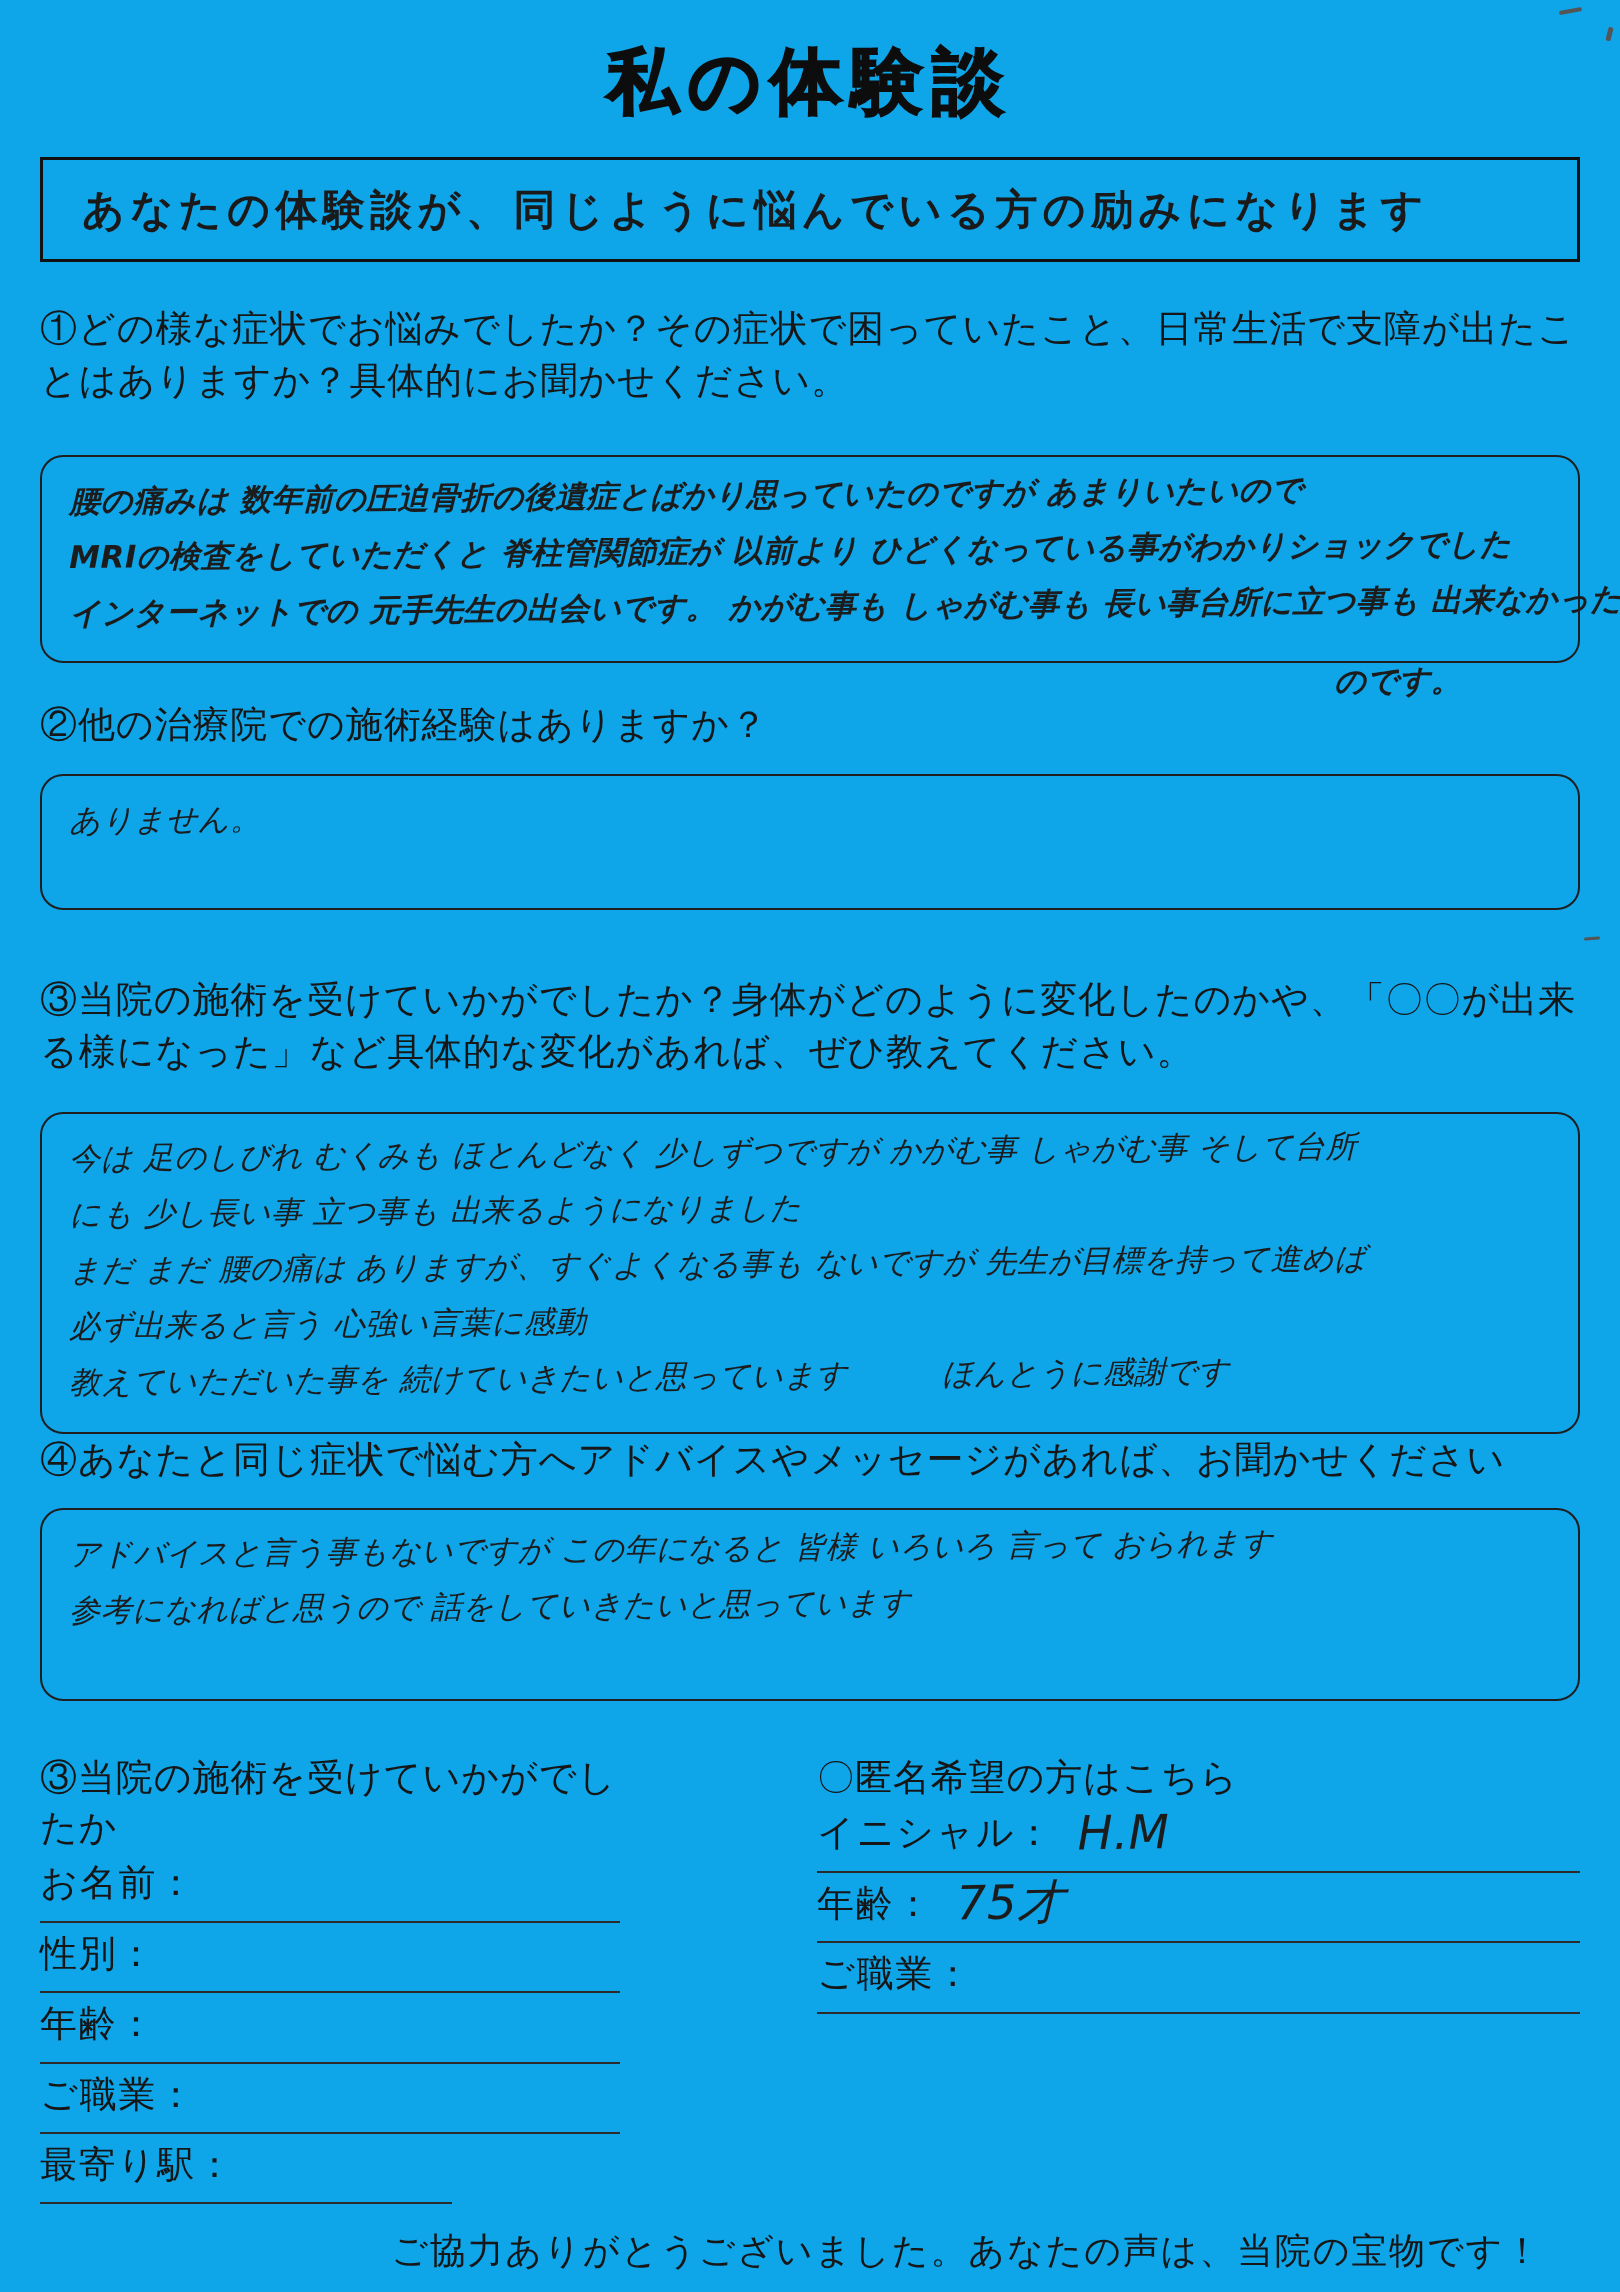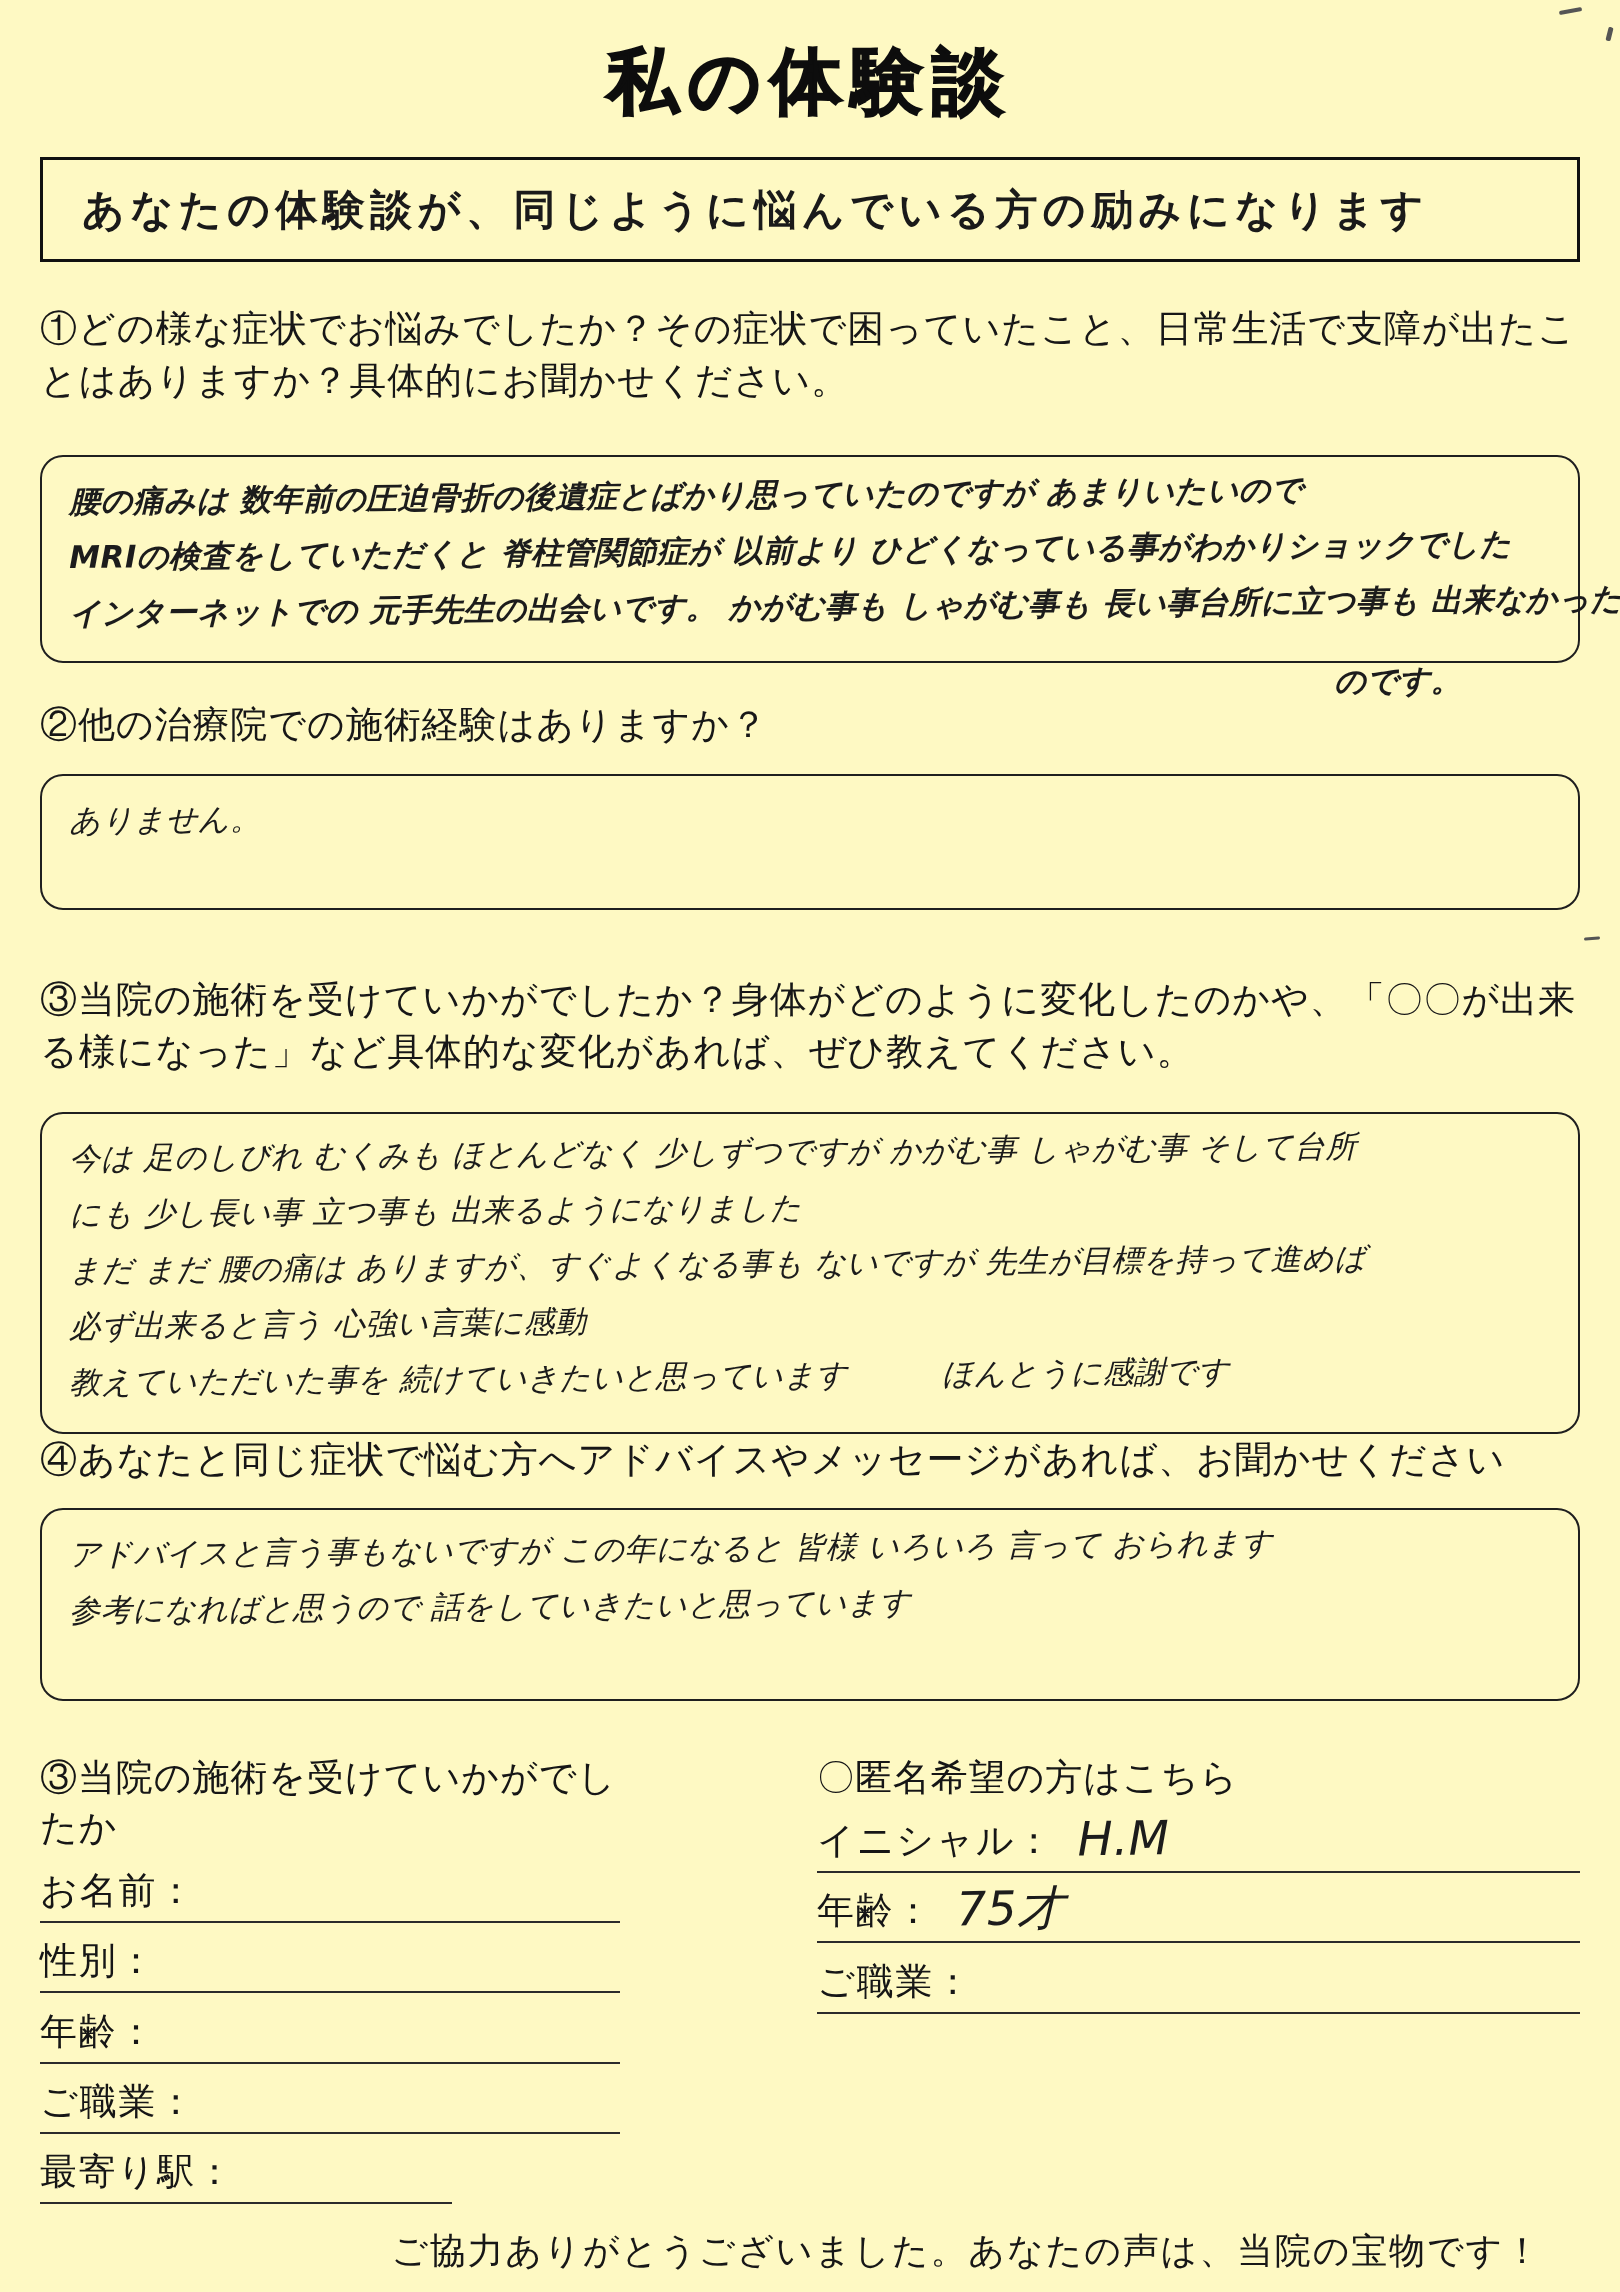--- a/index.html
+++ b/index.html
@@ -10,21 +10,21 @@
     font-family: "Liberation Sans", sans-serif;
     color: #161616;
     position: relative;
     overflow: hidden;
   }
   .page {
     width: 1620px;
     height: 2293px;
     padding: 34px 40px 18px 40px;
     position: relative;
-    background: #fef9c3;
+    background: #0ea5e9;
   }
   
   .doc-title {
     text-align: center;
     font-size: 72px;
     font-weight: 900;
     letter-spacing: 9px;
     color: #0d0d0d;
     margin-bottom: 27px;
     -webkit-text-stroke: 1.8px #0d0d0d;
@@ -86,21 +86,21 @@
   }
   .sig-col-left  { width: 580px; }
   .sig-col-right { width: 763px; }
   .sig-heading {
     font-size: 37px;
     letter-spacing: 0.9px;
     margin-bottom: 12.5px;
   }
   .field-row {
     display: flex;
-    align-items: flex-start;
+    align-items: center;
     border-bottom: 2.7px solid #2b2b2b;
     height: 57px;
     margin-top: 13.4px;
     padding-bottom: 20px;
   }
   .field-row.short { width: 412px; }
   .field-label {
     font-size: 37px;
     letter-spacing: 1.8px;
     white-space: nowrap;

